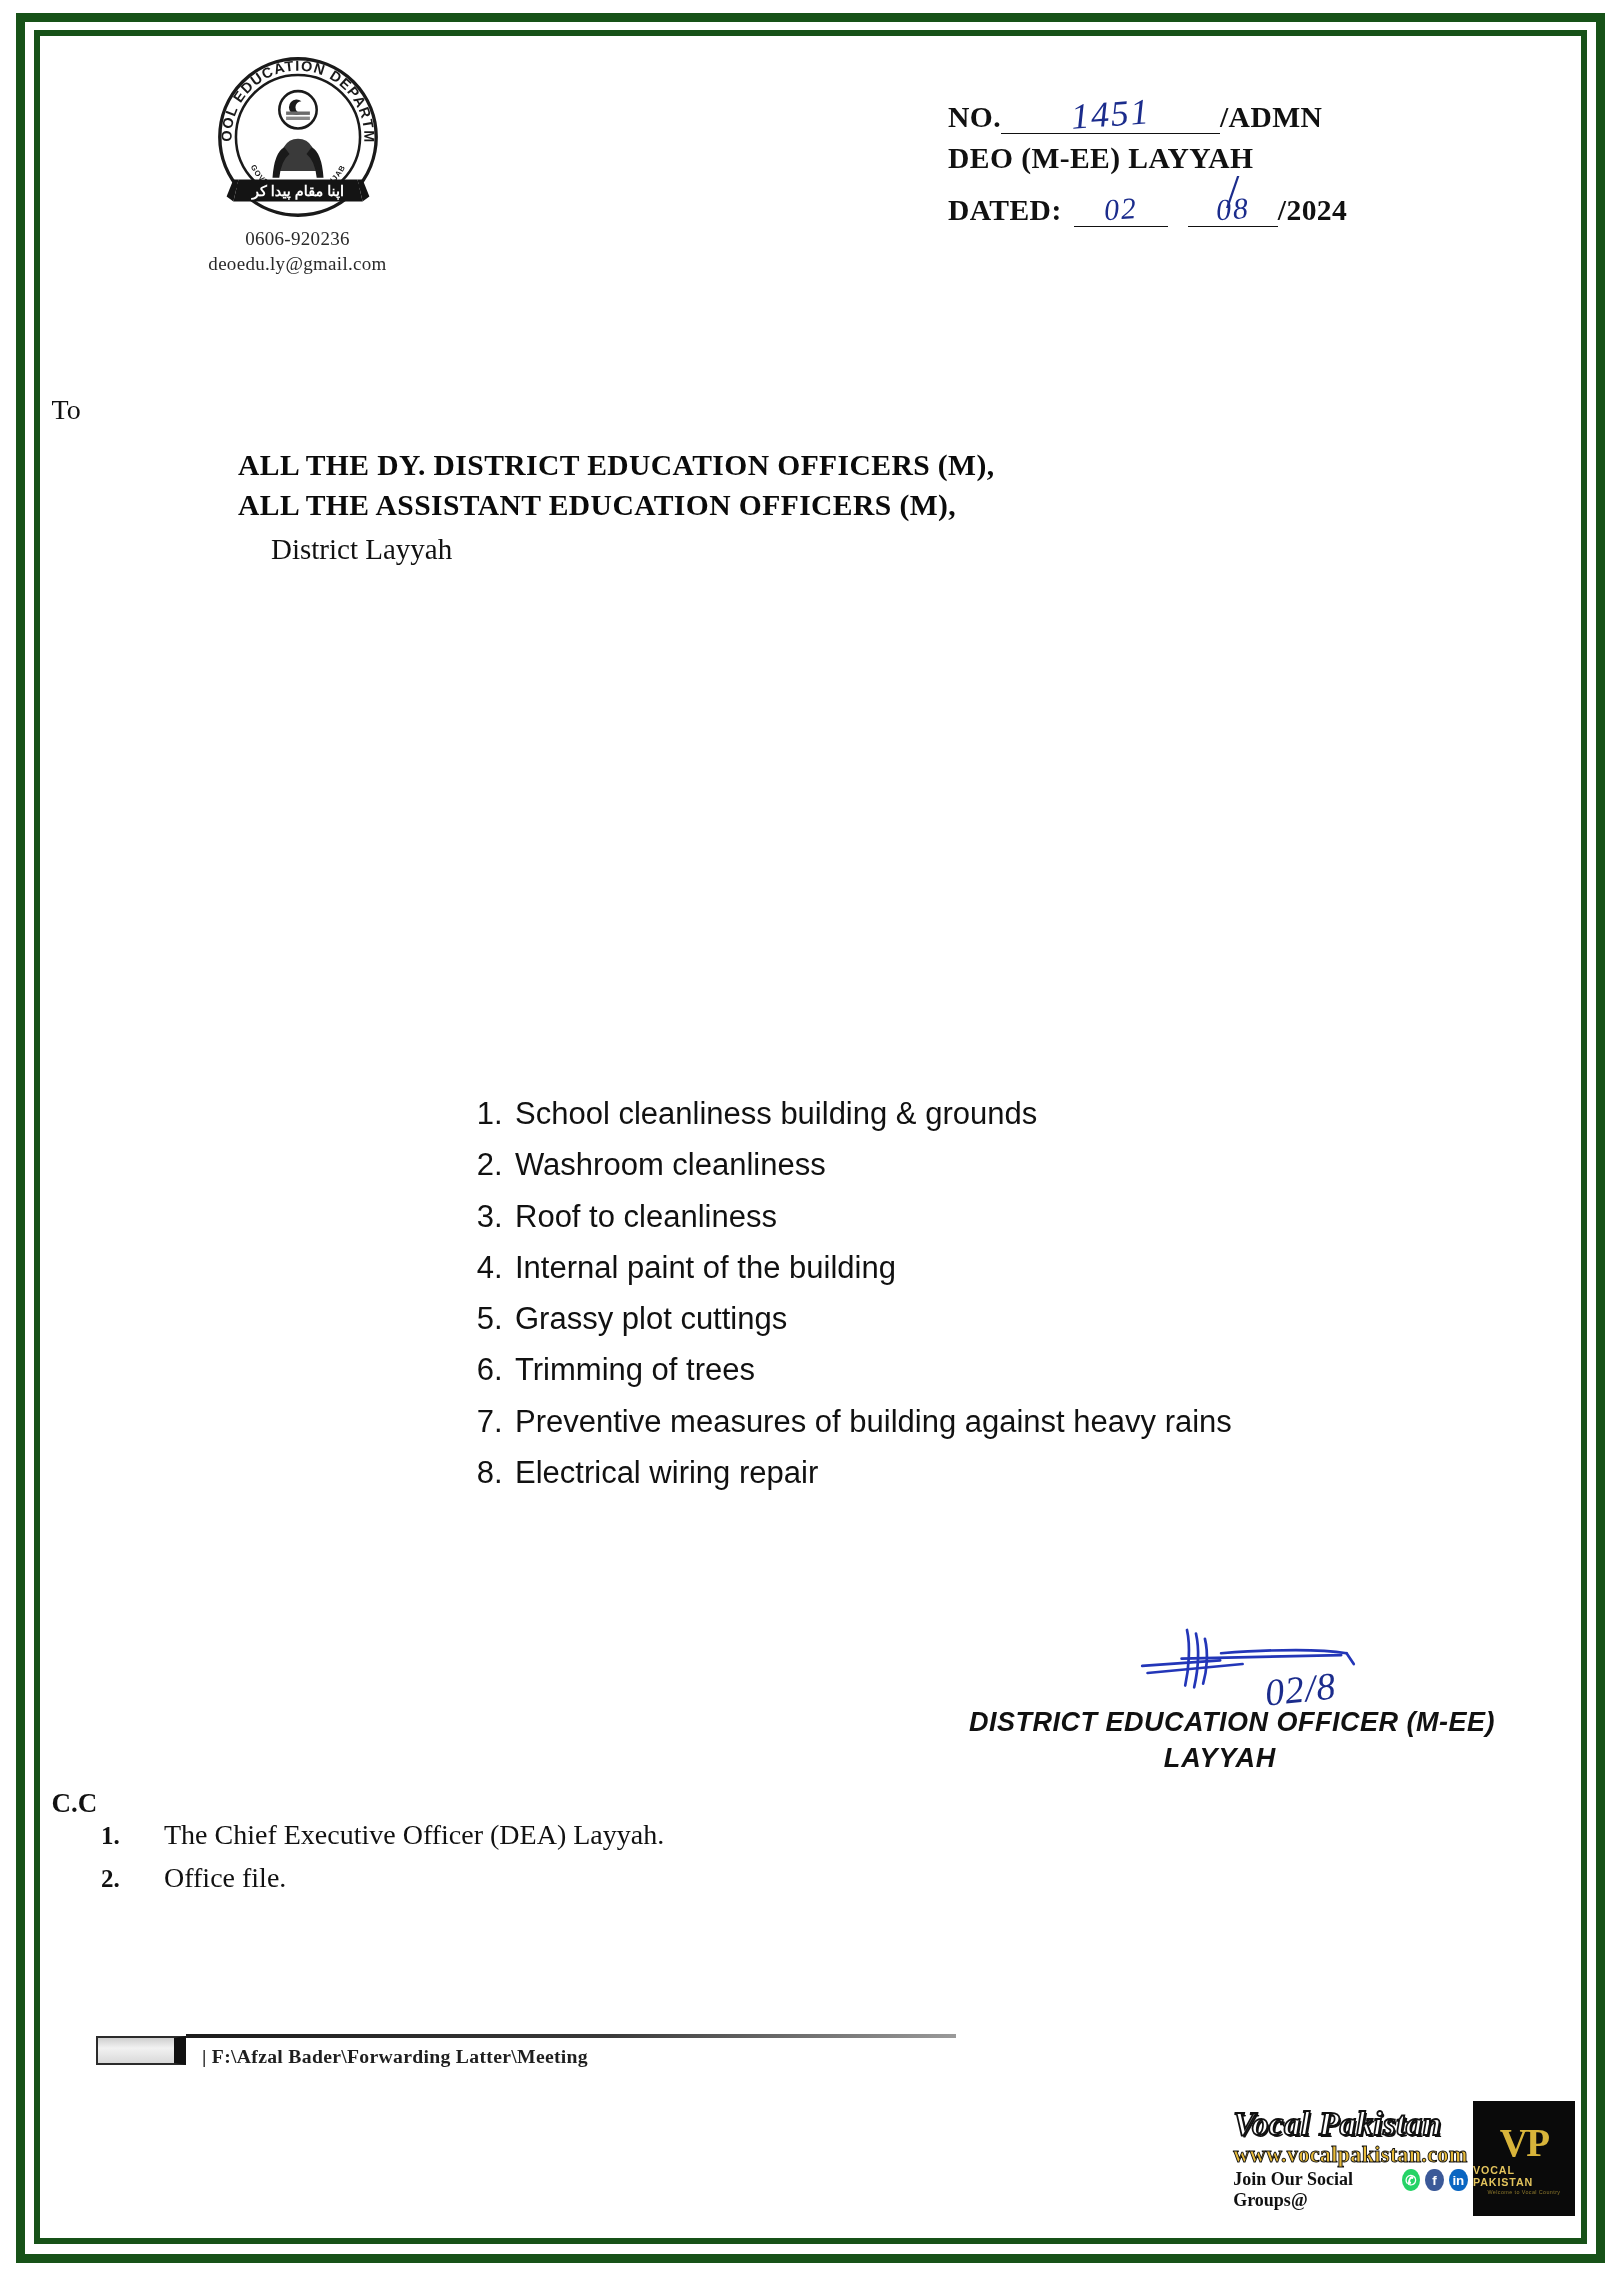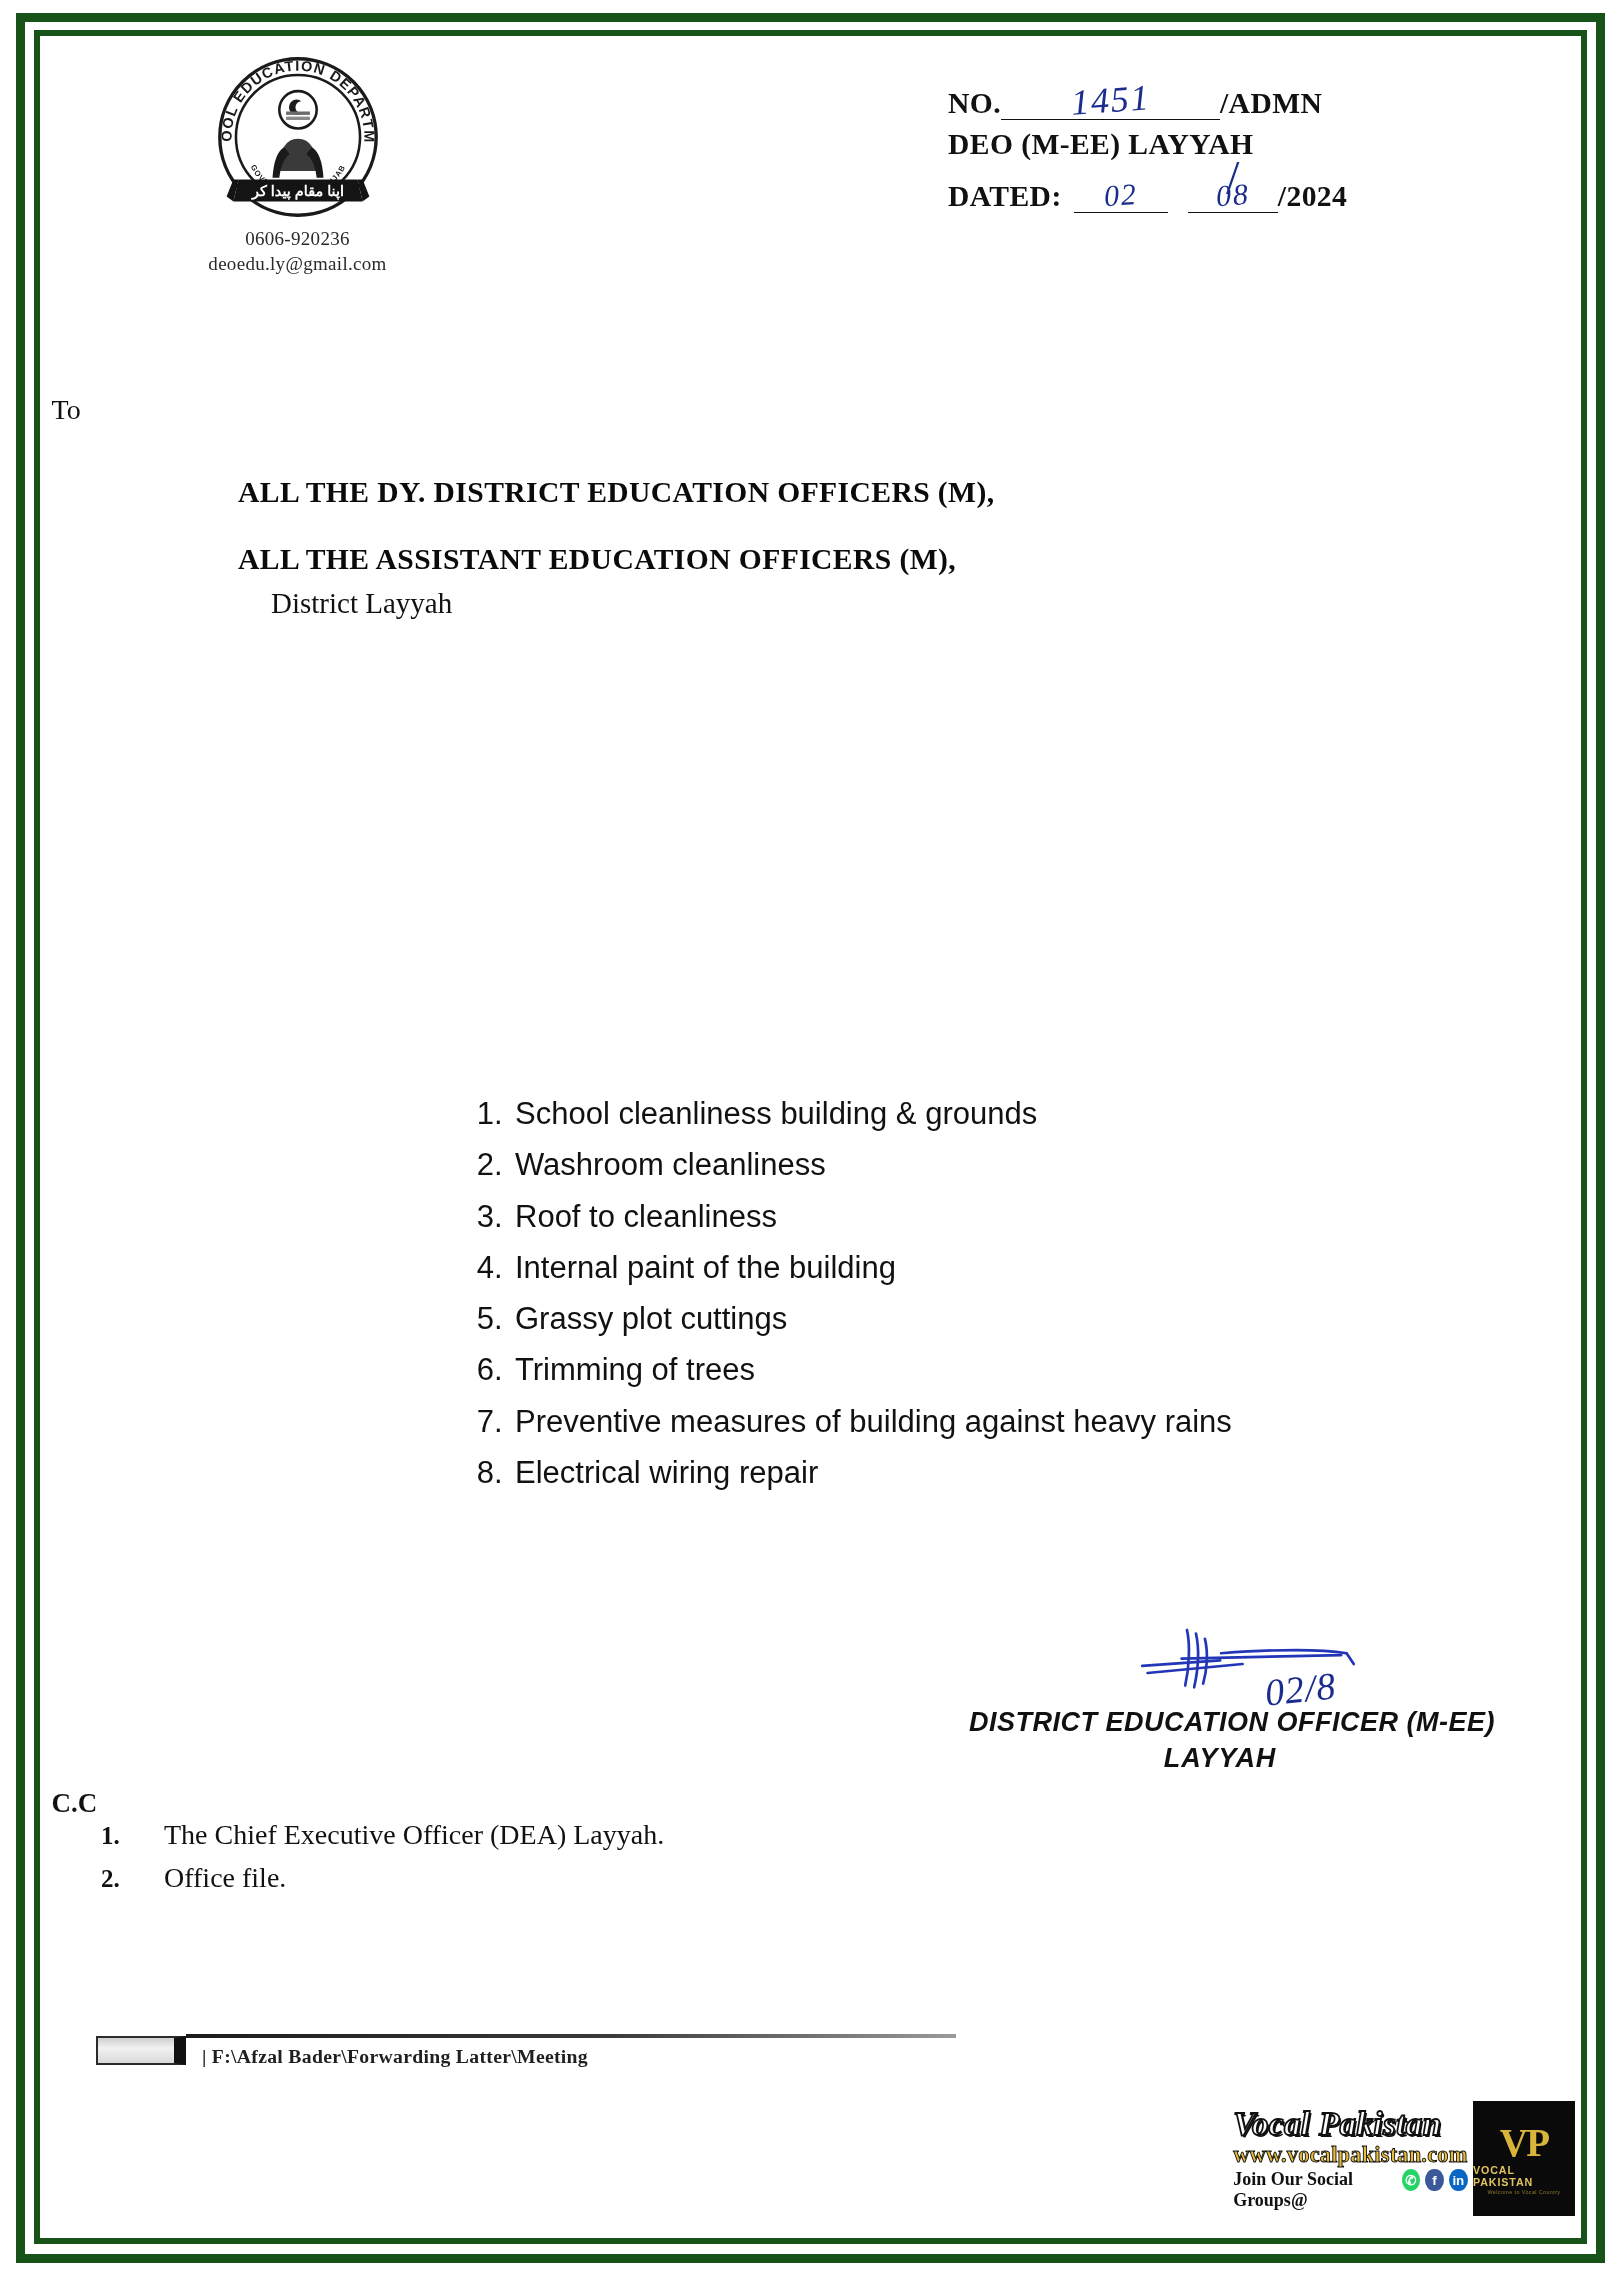--- a/index.html
+++ b/index.html
@@ -63,21 +63,21 @@
     font-family: "Liberation Serif", serif;
     font-size: 19px;
     color: #2a2a2a;
     line-height: 1.35;
     letter-spacing: 0.3px;
   }
   .contact div { white-space: nowrap; }
 
   .ref-block {
     position: absolute;
-    right: 54px; top: 40px;
+    right: 54px; top: 54px;
     width: 573px;
     font-family: "Liberation Serif", serif;
     font-weight: bold;
     font-size: 29.6px;
     letter-spacing: 0.4px;
     color: #111;
   }
   .ref-line {
     display: flex;
     align-items: flex-end;
@@ -123,21 +123,20 @@
     position: absolute;
     left: 191px; top: 403px;
     width: 1164px;
   }
   .addressee .bold-line {
     font-weight: bold;
     font-size: 29.6px;
     letter-spacing: 0.4px;
     line-height: 1.35;
     color: #0b0b0b;
-    margin-top: 27px;
   }
   .addressee .plain-line {
     font-size: 29px;
     line-height: 1.4;
     margin-top: 3.6px;
     color: #111;
     margin-left: 33px;
   }
 
   

